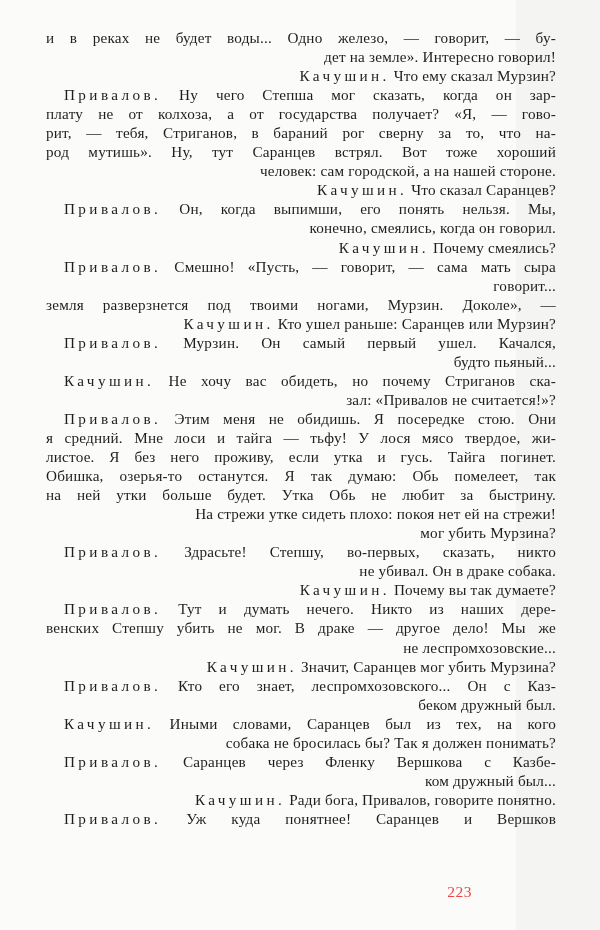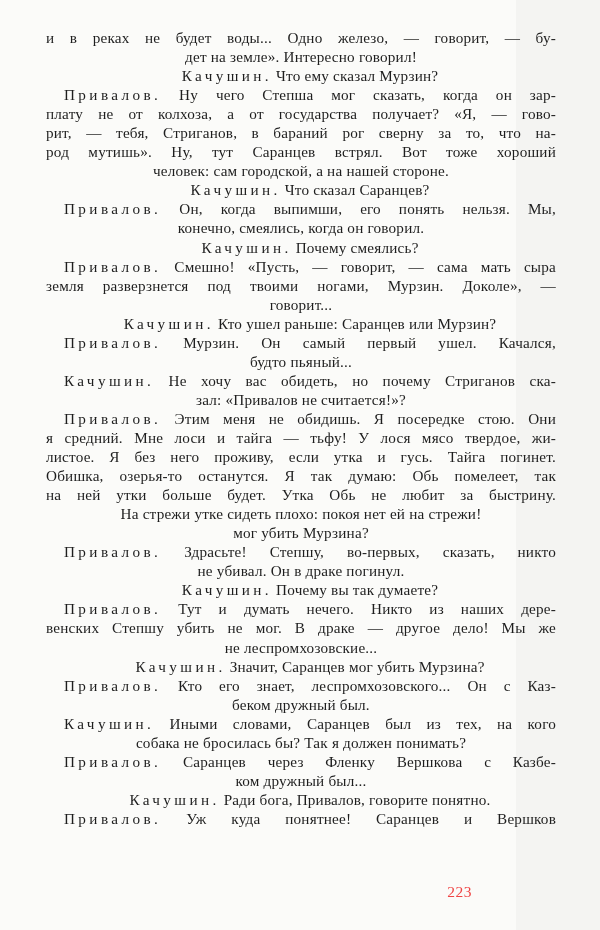--- a/index.html
+++ b/index.html
@@ -24,21 +24,21 @@
     top: 28px;
     width: 510px;
     overflow: hidden;
   }
   .line {
     display: block;
     height: 19.05px;
     line-height: 19.05px;
     font-size: 15.2px;
     white-space: normal;
-    text-align: center;
+    text-align: right;
     letter-spacing: 0.2px;
   }
   .line.justify {
     text-align: justify;
     text-align-last: justify;
     text-justify: inter-word;
   }
   .line.indent {
     padding-left: 18px;
   }
@@ -67,36 +67,36 @@
       <div class="line indent justify"><span class="speaker">Привалов.</span> Ну чего Степша мог сказать, когда он зар-</div>
       <div class="line justify">плату не от колхоза, а от государства получает? «Я, — гово-</div>
       <div class="line justify">рит, — тебя, Стриганов, в бараний рог сверну за то, что на-</div>
       <div class="line justify">род мутишь». Ну, тут Саранцев встрял. Вот тоже хороший</div>
       <div class="line">человек: сам городской, а на нашей стороне.</div>
       <div class="line indent"><span class="speaker">Качушин.</span> Что сказал Саранцев?</div>
       <div class="line indent justify"><span class="speaker">Привалов.</span> Он, когда выпимши, его понять нельзя. Мы,</div>
       <div class="line">конечно, смеялись, когда он говорил.</div>
       <div class="line indent"><span class="speaker">Качушин.</span> Почему смеялись?</div>
       <div class="line indent justify"><span class="speaker">Привалов.</span> Смешно! «Пусть, — говорит, — сама мать сыра</div>
+      <div class="line">говорит...</div>
       <div class="line justify">земля разверзнется под твоими ногами, Мурзин. Доколе», —</div>
-      <div class="line">говорит...</div>
       <div class="line indent"><span class="speaker">Качушин.</span> Кто ушел раньше: Саранцев или Мурзин?</div>
       <div class="line indent justify"><span class="speaker">Привалов.</span> Мурзин. Он самый первый ушел. Качался,</div>
       <div class="line">будто пьяный...</div>
       <div class="line indent justify"><span class="speaker">Качушин.</span> Не хочу вас обидеть, но почему Стриганов ска-</div>
       <div class="line">зал: «Привалов не считается!»?</div>
       <div class="line indent justify"><span class="speaker">Привалов.</span> Этим меня не обидишь. Я посередке стою. Они</div>
       <div class="line justify">я средний. Мне лоси и тайга — тьфу! У лося мясо твердое, жи-</div>
       <div class="line justify">листое. Я без него проживу, если утка и гусь. Тайга погинет.</div>
       <div class="line justify">Обишка, озерья-то останутся. Я так думаю: Обь помелеет, так</div>
       <div class="line justify">на ней утки больше будет. Утка Обь не любит за быстрину.</div>
       <div class="line">На стрежи утке сидеть плохо: покоя нет ей на стрежи!</div>
       <div class="line">мог убить Мурзина?</div>
       <div class="line indent justify"><span class="speaker">Привалов.</span> Здрасьте! Степшу, во-первых, сказать, никто</div>
-      <div class="line">не убивал. Он в драке погинул.</div>
+      <div class="line">не убивал. Он в драке собака.</div>
       <div class="line indent"><span class="speaker">Качушин.</span> Почему вы так думаете?</div>
       <div class="line indent justify"><span class="speaker">Привалов.</span> Тут и думать нечего. Никто из наших дере-</div>
       <div class="line justify">венских Степшу убить не мог. В драке — другое дело! Мы же</div>
       <div class="line">не леспромхозовские...</div>
       <div class="line indent"><span class="speaker">Качушин.</span> Значит, Саранцев мог убить Мурзина?</div>
       <div class="line indent justify"><span class="speaker">Привалов.</span> Кто его знает, леспромхозовского... Он с Каз-</div>
       <div class="line">беком дружный был.</div>
       <div class="line indent justify"><span class="speaker">Качушин.</span> Иными словами, Саранцев был из тех, на кого</div>
       <div class="line">собака не бросилась бы? Так я должен понимать?</div>
       <div class="line indent justify"><span class="speaker">Привалов.</span> Саранцев через Фленку Вершкова с Казбе-</div>

